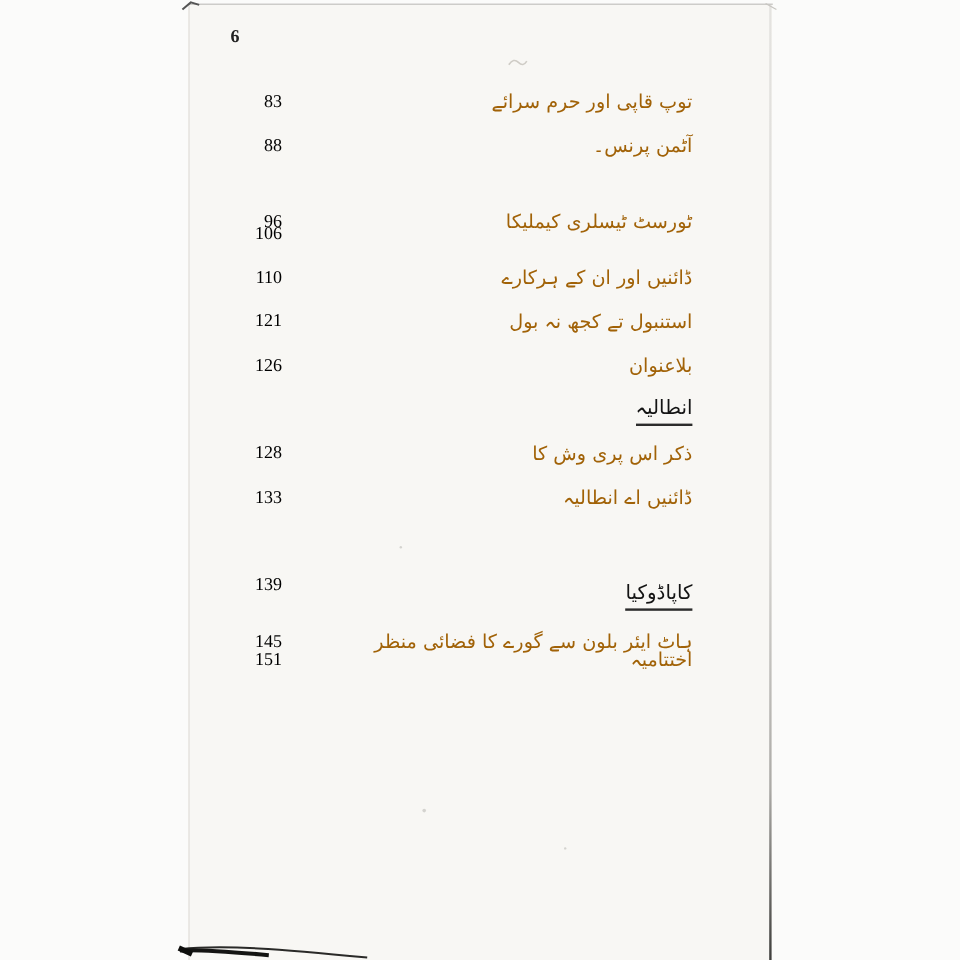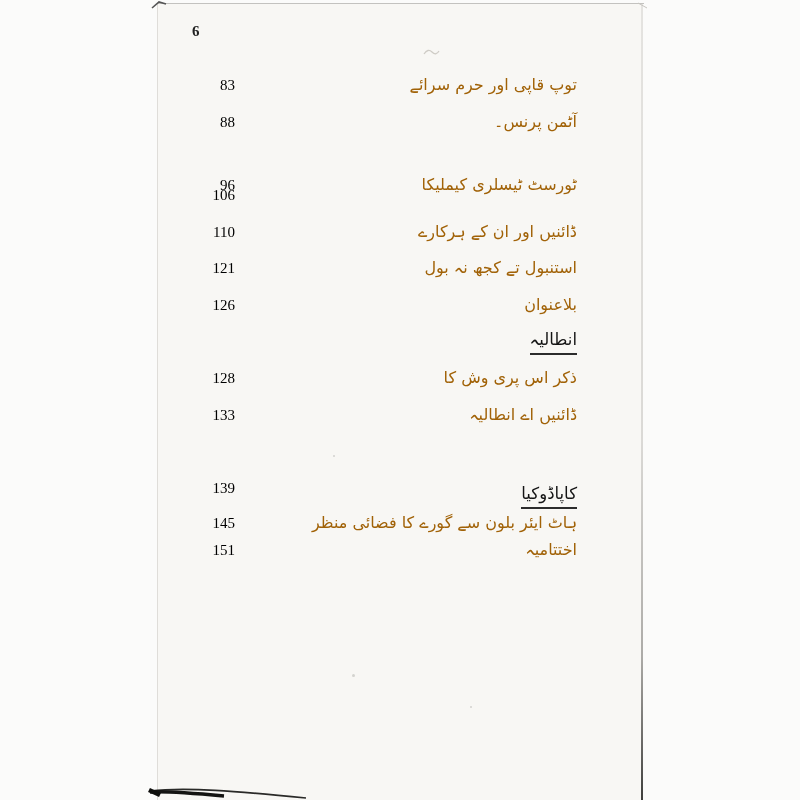--- a/index.html
+++ b/index.html
@@ -97,21 +97,21 @@
         <div class="toc-row" style="top: 395.8px;">
           <span class="entry-num">133</span>
           <span class="entry-title" dir="rtl" lang="ur">ڈائنیں اے انطالیہ</span>
         </div>
         <div class="toc-row heading-row" style="top: 432.5px; margin-top: 44px;">
           <span class="heading-text" dir="rtl" lang="ur">کاپاڈوکیا</span>
         </div>
         <div class="toc-row" style="top: 469.1px;">
           <span class="entry-num">139</span>
         </div>
-        <div class="toc-row" style="top: 504px;">
+        <div class="toc-row" style="top: 516px;">
           <span class="entry-num">145</span>
           <span class="entry-title" dir="rtl" lang="ur">ہاٹ ایئر بلون سے گورے کا فضائی منظر</span>
         </div>
         <div class="toc-row" style="top: 531px;">
           <span class="entry-num">151</span>
           <span class="entry-title" dir="rtl" lang="ur">اختتامیہ</span>
         </div>
       </div>
   </div>
 

